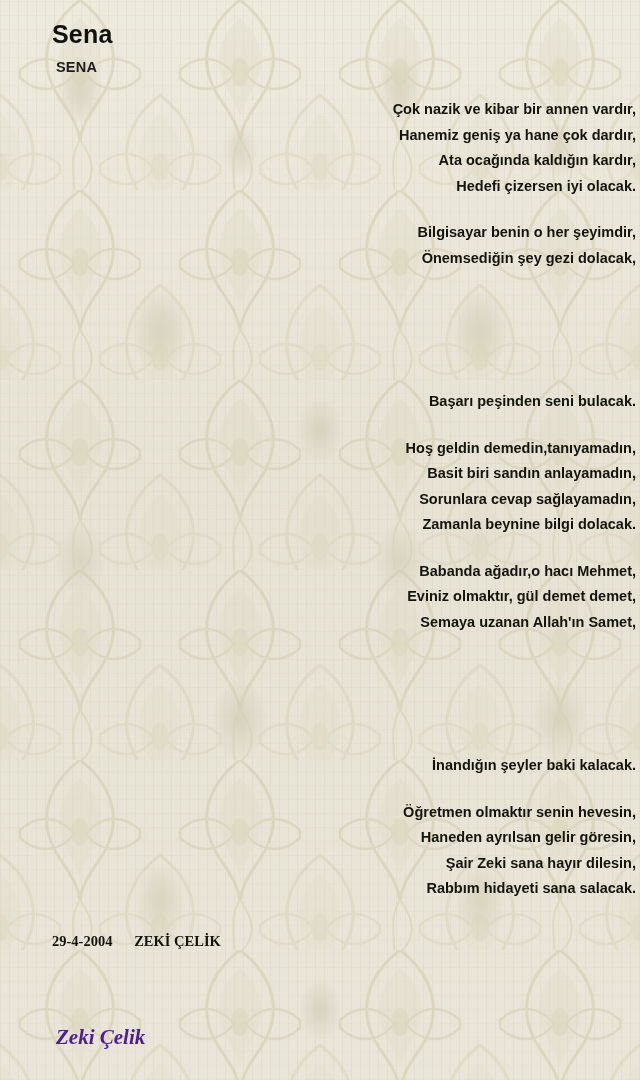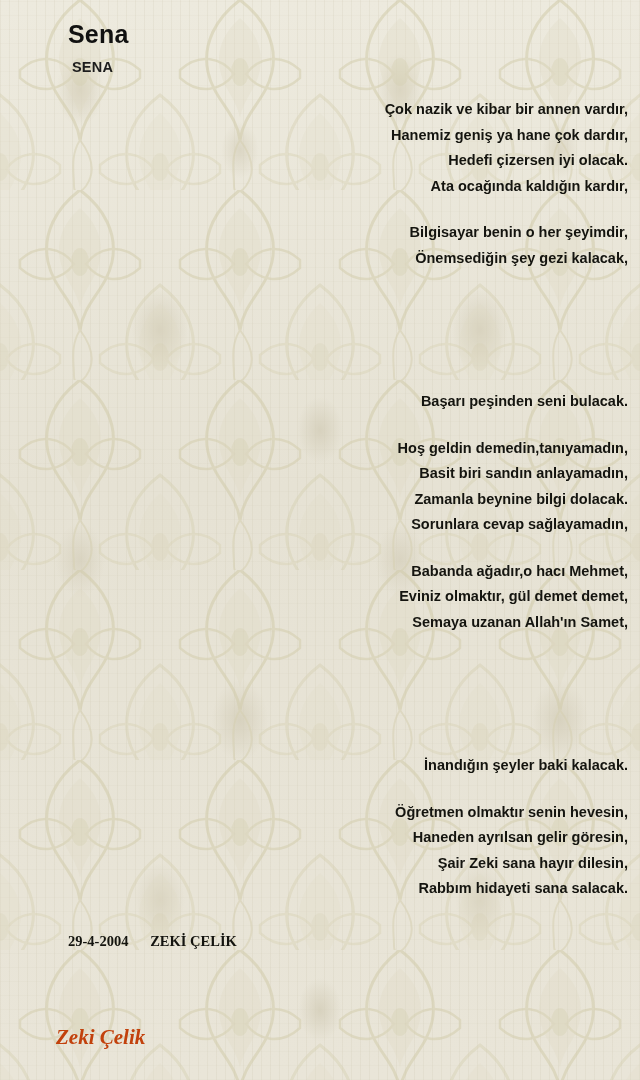--- a/index.html
+++ b/index.html
@@ -42,22 +42,21 @@
   }
   .bg-swirls {
     position: absolute;
     inset: 0;
     opacity: 0.55;
   }
 
   .page {
     position: absolute;
     inset: 0;
-    padding: 14px 12px 0 0;
-    margin-left: 16px;
+    padding: 14px 4px 0 0;
   }
 
   .title {
     font-size: 25px;
     font-weight: bold;
     color: #111;
     margin: 0;
     padding: 6px 0 0 52px;
     letter-spacing: 0.2px;
   }
@@ -95,27 +94,27 @@
     padding: 10px 0 0 52px;
     font-size: 14.5px;
     font-weight: bold;
     color: #14140f;
     white-space: pre;
     font-family: Liberation Serif, serif;
   }
 
   .author {
     position: absolute;
-    left: 40px;
+    left: 56px;
     bottom: 30px;
     font-family: "Liberation Serif", serif;
     font-style: italic;
     font-size: 21px;
     font-weight: bold;
-    color: #c2410c;
+    color: #4c1d95;
   }
 </style>
 </head>
 <body>
 
 <div class="bg-pattern"></div>
 <svg class="bg-swirls" width="640" height="1080" viewBox="0 0 640 1080" preserveAspectRatio="none" xmlns="http://www.w3.org/2000/svg">
   <defs>
     <g id="motif">
       <path d="M80,0 C104,18 118,44 112,72 C106,100 84,112 80,140 C76,112 54,100 48,72 C42,44 56,18 80,0 Z" fill="none" stroke="#d2ccab" stroke-width="3"></path>
@@ -138,38 +137,38 @@
 
   <h1 class="title">Sena</h1>
 
   <div class="subtitle">SENA</div>
 
   <div class="poem">
 
     <div class="stanza">
       <div class="line">Çok nazik ve kibar bir annen vardır,</div>
       <div class="line">Hanemiz geniş ya hane çok dardır,</div>
+      <div class="line">Ata ocağında kaldığın kardır,</div>
       <div class="line">Hedefi çizersen iyi olacak.</div>
-      <div class="line">Ata ocağında kaldığın kardır,</div>
     </div>
 
     <div class="stanza gap-after">
       <div class="line">Bilgisayar benin o her şeyimdir,</div>
-      <div class="line">Önemsediğin şey gezi kalacak,</div>
+      <div class="line">Önemsediğin şey gezi dolacak,</div>
     </div>
 
     <div class="stanza">
       <div class="line">Başarı peşinden seni bulacak.</div>
     </div>
 
     <div class="stanza">
       <div class="line">Hoş geldin demedin,tanıyamadın,</div>
       <div class="line">Basit biri sandın anlayamadın,</div>
+      <div class="line indent">Sorunlara cevap sağlayamadın,</div>
       <div class="line">Zamanla beynine bilgi dolacak.</div>
-      <div class="line indent">Sorunlara cevap sağlayamadın,</div>
     </div>
 
     <div class="stanza gap-after">
       <div class="line">Babanda ağadır,o hacı Mehmet,</div>
       <div class="line">Eviniz olmaktır, gül demet demet,</div>
       <div class="line indent">Semaya uzanan Allah'ın Samet,</div>
     </div>
 
     <div class="stanza">
       <div class="line">İnandığın şeyler baki kalacak.</div>

